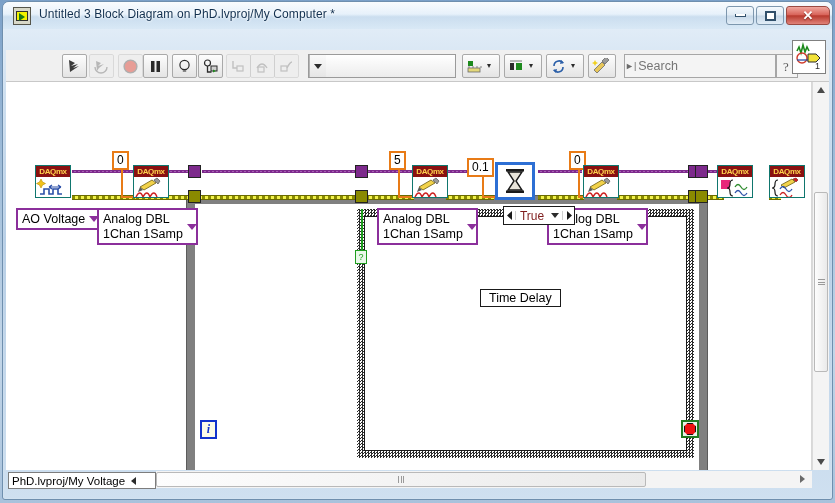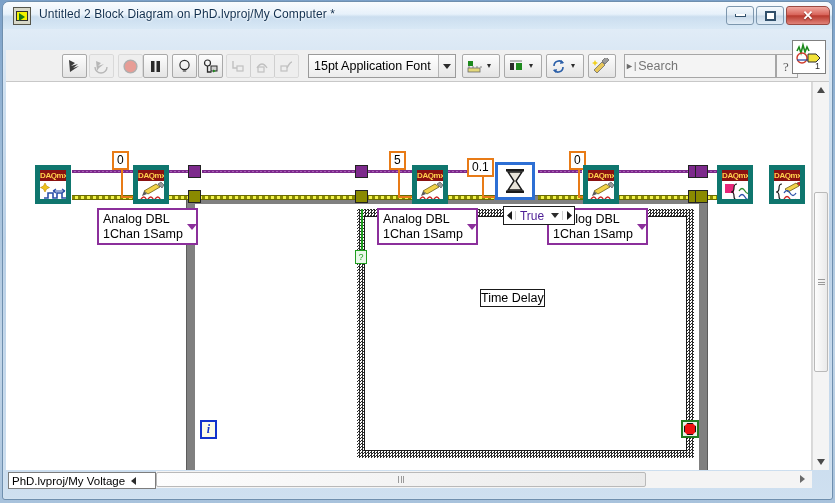--- a/index.html
+++ b/index.html
@@ -191,21 +191,21 @@
   #case-selector {
     position:absolute; left: 139px; top: -10px; height: 19px; width: 72px;
     background:#fff; border:1px solid #1a1a1a;
     display:flex; align-items:center; z-index: 5;
   }
   #case-selector .ar {
     width:12px; display:flex; align-items:center;justify-content:center;
     border-right:1px solid #cfcfcf;
   }
   #case-selector .ar.r { border-right:none; border-left:1px solid #cfcfcf;}
-  #case-selector .lbl { flex:1; text-align:center; font-size:12px; color:#4c1d95;}
+  #case-selector .lbl { flex:1; text-align:center; font-size:12px; color:#7f1d1d;}
   #case-selector .dn { width:14px; display:flex;align-items:center;justify-content:center;}
 
   
   .wire-task {           
     position:absolute; height:3px;
     background: repeating-linear-gradient(90deg,#7d2a8c 0 2px,#a85fb5 2px 4px);
     border-top:1px solid #7d2a8c; border-bottom:1px solid #7d2a8c;
   }
   .wire-err {            
     position:absolute; height:5px;
@@ -220,22 +220,22 @@
   .wire-grn { position:absolute; background:#1f9d1f; }
   .wire-grn.v { width:2px; }
 
   
   .tun { position:absolute; width:13px; height:13px; border:1px solid #222; }
   .tun.task { background:#7d2a8c; }
   .tun.err  { background:#8a8a00; }
 
   
   .daqnode {
-    position:absolute; width: 36px; height: 39px;
-    background:#ffffff; border:5px solid #0f766e;
+    position:absolute; width: 36px; height: 33px;
+    background:#ffffff; border:1px solid #0f766e;
     overflow:hidden;
   }
   .daqnode .hdr {
     height: 11px; background:#8a1111; color:#ffd24d;
     font-size:8px; font-family:"Liberation Sans",sans-serif;
     letter-spacing:-0.4px; text-align:center; line-height:11px;
     font-weight:bold;
   }
   .daqnode .body { position:relative; height:22px; background:#fff; }
 
@@ -263,21 +263,21 @@
   .caret-purple { width:0;height:0;border-left:5px solid transparent;border-right:5px solid transparent;border-top:6px solid #8b2f9b;}
 
   
   #timedelay {
     position:absolute; width:40px; height:38px;
     border:3px solid #2d6fd4; background:#ffffff;
     display:flex;align-items:center;justify-content:center;
   }
   #timedelay-label {
     position:absolute; border:1px solid #1a1a1a; background:#ffffff;
-    font-size:12.5px; padding: 1px 0; color:#000;
+    font-size:12.5px; padding: 1px 8px; color:#000;
   }
 
   
   #iter-term {
     position:absolute; width:17px; height:19px;
     border:2px solid #1133cc; background:#fbfbe8;
     display:flex;align-items:center;justify-content:center;
     font-size:12px; color:#1133cc; font-weight:bold; font-style:italic;
     font-family:"Liberation Serif", serif;
   }
@@ -302,21 +302,21 @@
 </head>
 <body>
 
 <div id="window">
   <div class="win-frame"></div>
 
   <div id="titlebar">
     <div id="title-icon">
         <div class="inner"></div>
       </div>
-    <div id="title-text">Untitled 2 Block Diagram on PhD.lvproj/My Computer *</div>
+    <div id="title-text">Untitled 3 Block Diagram on PhD.lvproj/My Computer *</div>
 
     <div class="wbtn" id="btn-min">
       <div class="glyph-min"></div>
     </div>
     <div class="wbtn" id="btn-max">
       <div class="glyph-max"></div>
     </div>
     <div class="wbtn" id="btn-close">
       <div class="glyph-close">✕</div>
     </div>
@@ -374,21 +374,20 @@
       </svg>
     </div>
     <div class="tbtn dis" style="left:268px">
       <svg width="17" height="17" viewBox="0 0 17 17">
         <rect x="3" y="8" width="6" height="5" fill="none" stroke="#9a9a9a" stroke-width="1.2"></rect>
         <path d="M9 10 q3 -6 5 -6" fill="none" stroke="#9a9a9a" stroke-width="1.4"></path>
       </svg>
     </div>
 
     <div id="fontsel" style="left:302px">
-      <div class="lbl">15pt Application Font</div>
       <div class="arrowbox">
           <div class="caret-dn"></div>
         </div>
     </div>
 
     <div class="tbtn" style="left:456px;width:38px">
       <svg width="30" height="17" viewBox="0 0 30 17">
         <rect x="2" y="3" width="5" height="5" fill="#1d8a1d"></rect>
         <rect x="2" y="10" width="12" height="4" fill="#e3d87a" stroke="#6a6a6a" stroke-width=".8"></rect>
         <path d="M2 9 h16" stroke="#6a6a6a" stroke-width=".8" stroke-dasharray="2 2"></path>
@@ -603,20 +602,26 @@
 
     <div class="bd" id="timedelay" style="left:489px; top:80px;">
       <svg width="24" height="26" viewBox="0 0 24 26">
         <rect x="3" y="1" width="18" height="2.5" fill="#1a1a1a"></rect>
         <rect x="3" y="22.5" width="18" height="2.5" fill="#1a1a1a"></rect>
         <path d="M5 4 L19 4 L13 13 L19 22 L5 22 L11 13z" fill="#e8e4da" stroke="#1a1a1a" stroke-width="1.4"></path>
       </svg>
     </div>
     <div class="bd" id="timedelay-label" style="left:474px; top:207px;">Time Delay</div>
 
+    <div class="bd ringconst" style="left:10px; top:126px; width:92px; height:22px;">
+      <div class="txt">AO Voltage</div>
+      <div class="dn">
+          <div class="caret-purple"></div>
+        </div>
+    </div>
 
     <div class="bd ringconst" style="left:91px; top:126px; width:101px; height:37px;">
       <div class="txt">Analog DBL
 1Chan 1Samp</div>
       <div class="dn">
           <div class="caret-purple"></div>
         </div>
     </div>
 
     <div class="bd ringconst" style="left:371px; top:126px; width:101px; height:37px;">

